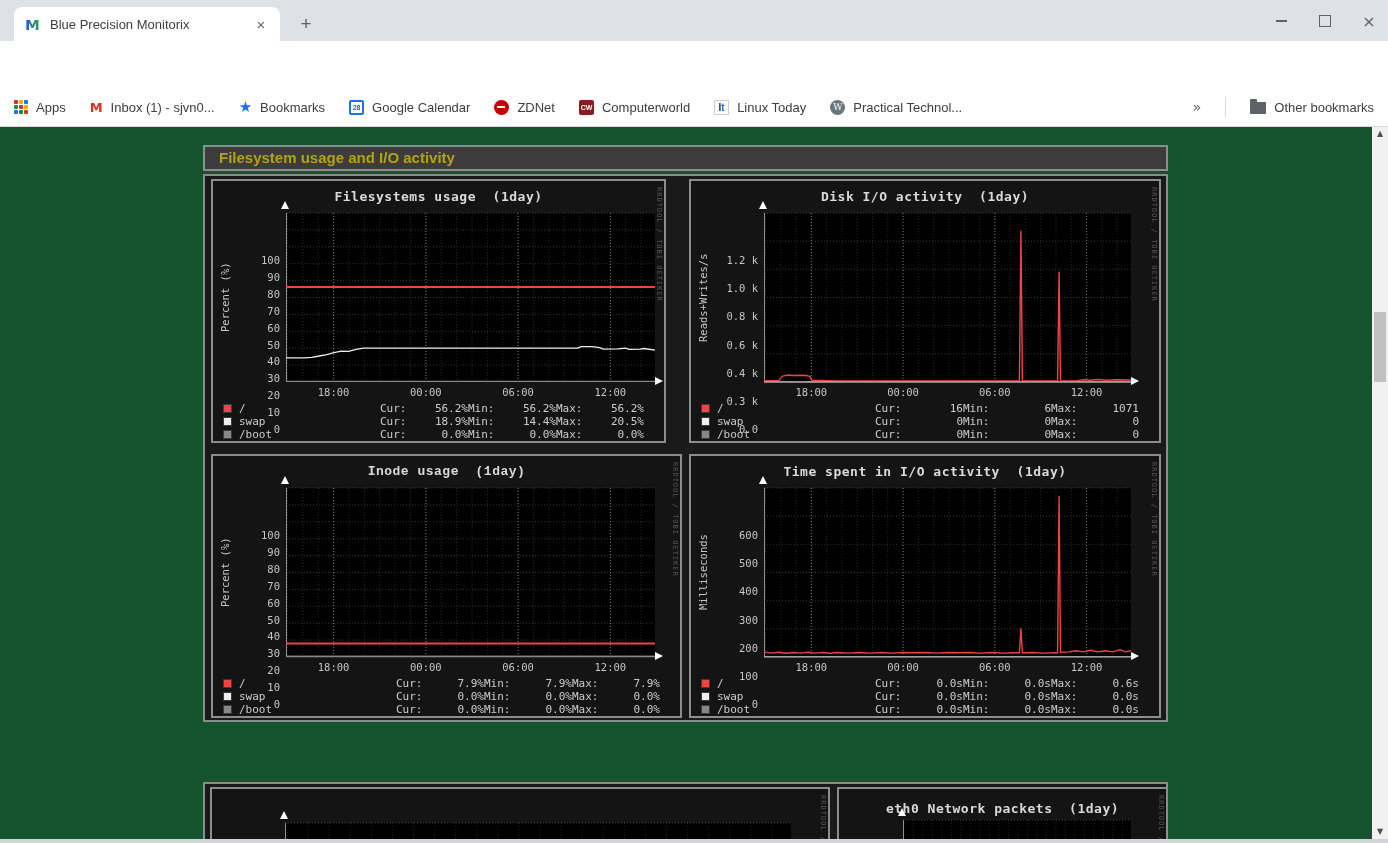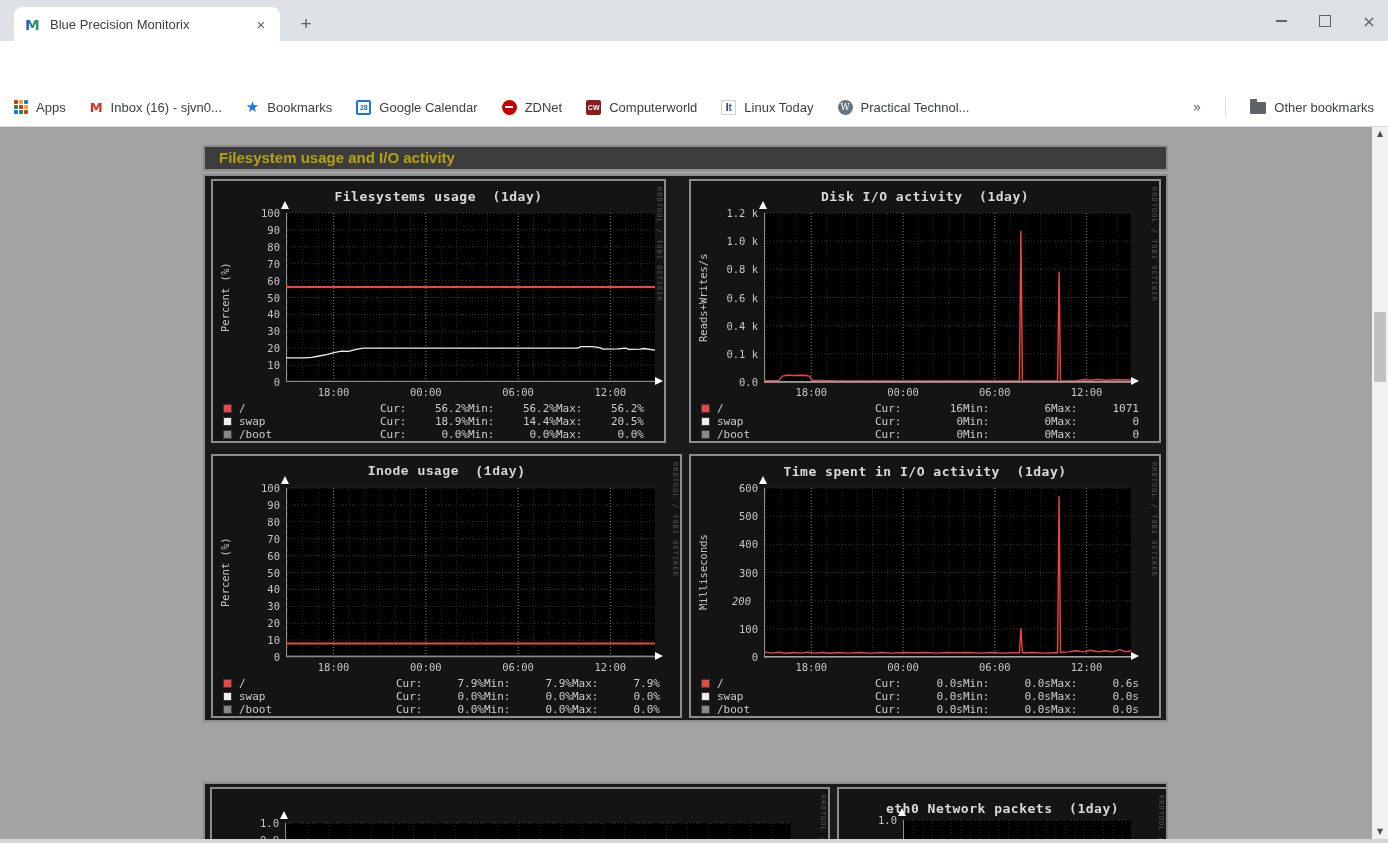--- a/index.html
+++ b/index.html
@@ -69,28 +69,28 @@
   .lt-ic .l1{color:#17202a;}
   .lt-ic .l2{color:#1967d2;}
   .wp-ic{width:15px;height:15px;border-radius:50%;background:#68757f;color:#fff;font-size:9px;display:flex;align-items:center;justify-content:center;font-family:"DejaVu Serif",serif;}
   .bstar{color:#1a73e8;font-size:15px;font-family:"DejaVu Sans",sans-serif;}
   .overflow-ch{color:#5f6368;font-size:14px;font-family:"DejaVu Sans",sans-serif;}
   .bm-divider{width:1px;height:20px;background:#dadce0;}
   .folder-ic{width:16px;height:12px;position:relative;background:#5f6368;border-radius:1px;margin-top:2px;}
   .folder-ic:before{content:"";position:absolute;left:0;top:-3px;width:7px;height:3px;background:#5f6368;border-radius:1px 1px 0 0;}
   .chrome-divider{position:absolute;left:0;top:126px;right:0;height:1px;background:#d7d9dd;}
   
-  .page{position:absolute;left:0;top:127px;width:1372px;height:716px;background:#a3a3a3;overflow:hidden;}
+  .page{position:absolute;left:0;top:127px;width:1372px;height:716px;background:#14532d;overflow:hidden;}
   .section-header{position:absolute;height:26px;background:#3c3c3c;border:2px solid #8d8d8d;box-sizing:border-box;color:#b3a312;font-weight:bold;font-size:15px;line-height:21px;padding-left:14px;}
   .graph-box{position:absolute;background:#1a1a1a;border:2px solid #8d8d8d;box-sizing:border-box;}
   .graph-panel{position:absolute;background:#141414;border:2px solid #8d8d8d;box-sizing:border-box;overflow:hidden;font-family:"DejaVu Sans Mono",monospace;}
   .g-title{position:absolute;left:0;right:0;text-align:center;color:#dadada;font-weight:bold;font-size:13px;letter-spacing:.5px;white-space:pre;}
   .g-wm{position:absolute;right:1px;top:6px;writing-mode:vertical-rl;font-size:7px;letter-spacing:1px;color:#565656;}
   .g-ylabel{position:absolute;width:15px;writing-mode:vertical-rl;transform:rotate(180deg);display:flex;align-items:center;justify-content:center;font-size:10.5px;color:#c6c6c6;white-space:nowrap;}
-  .g-ytick{position:absolute;width:58px;text-align:right;font-size:10.5px;color:#c6c6c6;line-height:12px;white-space:pre;}
+  .g-ytick{position:absolute;width:58px;text-align:right;font-size:10.5px;color:#c6c6c6;line-height:12px;white-space:pre;margin-top:47px;}
   .g-xtick{position:absolute;width:48px;text-align:center;font-size:10.5px;color:#c6c6c6;}
   .g-arrow-up{position:absolute;width:0;height:0;border-left:4px solid transparent;border-right:4px solid transparent;border-bottom:8px solid #fff;}
   .g-arrow-right{position:absolute;width:0;height:0;border-top:4px solid transparent;border-bottom:4px solid transparent;border-left:8px solid #fff;}
   .g-legend{position:absolute;left:10px;right:20px;}
   .lg-row{display:flex;align-items:center;height:13px;font-size:11px;color:#cccccc;}
   .lg-sw{width:9px;height:9px;margin-right:7px;flex:none;border:1px solid #3a3a3a;box-sizing:border-box;}
   .lg-name{flex:1;}
   .lg-col{width:88px;display:flex;flex:none;}
   .lg-cl{width:34px;}
   .lg-cv{flex:1;text-align:right;}
@@ -219,21 +219,21 @@
           <i style="background:#d93025"></i>
           <i style="background:#f9ab00"></i>
         <i style="background:#1a73e8"></i>
           <i style="background:#1e8e3e"></i>
           <i style="background:#d93025"></i>
       </span>
       <span>Apps</span>
     </span>
     <span class="bm">
       <span class="gm-m" style="font-size:13px">M</span>
-      <span>Inbox (16) - sjvn0...</span>
+      <span>Inbox (1) - sjvn0...</span>
     </span>
     <span class="bm">
       <span class="bstar">★</span>
       <span>Bookmarks</span>
     </span>
     <span class="bm">
       <span class="cal-ic">28</span>
       <span>Google Calendar</span>
     </span>
     <span class="bm">
@@ -388,21 +388,21 @@
                 <span class="lg-cv">0.0%</span>
               </span>
             </div>
           </div>
         </div>
       <div class="graph-panel" style="left:484px;top:3px;width:472px;height:264px;">
           <div class="g-title" style="top: 8px;">Disk I/O activity  (1day)</div>
           <div class="g-wm">RRDTOOL / TOBI OETIKER</div>
           <div class="g-ylabel" style="left: 4px; top: 32px; height: 169px;">Reads+Writes/s</div>
           <div class="g-ytick" style="left: 9px; top: 195px;">0.0</div>
-          <div class="g-ytick" style="left: 9px; top: 166.833px;">0.1 k</div>
+          <div class="g-ytick" style="left: 9px; top: 166.833px;">0.3 k</div>
           <div class="g-ytick" style="left: 9px; top: 138.667px;">0.4 k</div>
           <div class="g-ytick" style="left: 9px; top: 110.5px;">0.6 k</div>
           <div class="g-ytick" style="left: 9px; top: 82.3333px;">0.8 k</div>
           <div class="g-ytick" style="left: 9px; top: 54.1667px;">1.0 k</div>
           <div class="g-ytick" style="left: 9px; top: 26px;">1.2 k</div>
           <div class="g-xtick" style="left: 96.343px; top: 205px;">18:00</div>
           <div class="g-xtick" style="left: 188.093px; top: 205px;">00:00</div>
           <div class="g-xtick" style="left: 279.843px; top: 205px;">06:00</div>
           <div class="g-xtick" style="left: 371.593px; top: 205px;">12:00</div>
           <div class="g-arrow-up" style="left: 68px; top: 20px;"></div>
@@ -617,21 +617,21 @@
               </span>
             </div>
           </div>
         </div>
       <div class="graph-panel" style="left:484px;top:278px;width:472px;height:264px;">
           <div class="g-title" style="top: 8px;">Time spent in I/O activity  (1day)</div>
           <div class="g-wm">RRDTOOL / TOBI OETIKER</div>
           <div class="g-ylabel" style="left: 4px; top: 32px; height: 169px;">Milliseconds</div>
           <div class="g-ytick" style="left: 9px; top: 195px;">0</div>
           <div class="g-ytick" style="left: 9px; top: 166.833px;">100</div>
-          <div class="g-ytick" style="left: 2px; top: 138.667px; font-style: italic;">200</div>
+          <div class="g-ytick" style="left: 9px; top: 138.667px;">200</div>
           <div class="g-ytick" style="left: 9px; top: 110.5px;">300</div>
           <div class="g-ytick" style="left: 9px; top: 82.3333px;">400</div>
           <div class="g-ytick" style="left: 9px; top: 54.1667px;">500</div>
           <div class="g-ytick" style="left: 9px; top: 26px;">600</div>
           <div class="g-xtick" style="left: 96.343px; top: 205px;">18:00</div>
           <div class="g-xtick" style="left: 188.093px; top: 205px;">00:00</div>
           <div class="g-xtick" style="left: 279.843px; top: 205px;">06:00</div>
           <div class="g-xtick" style="left: 371.593px; top: 205px;">12:00</div>
           <div class="g-arrow-up" style="left: 68px; top: 20px;"></div>
           <div class="g-arrow-right" style="left: 440px; top: 196px;"></div>

